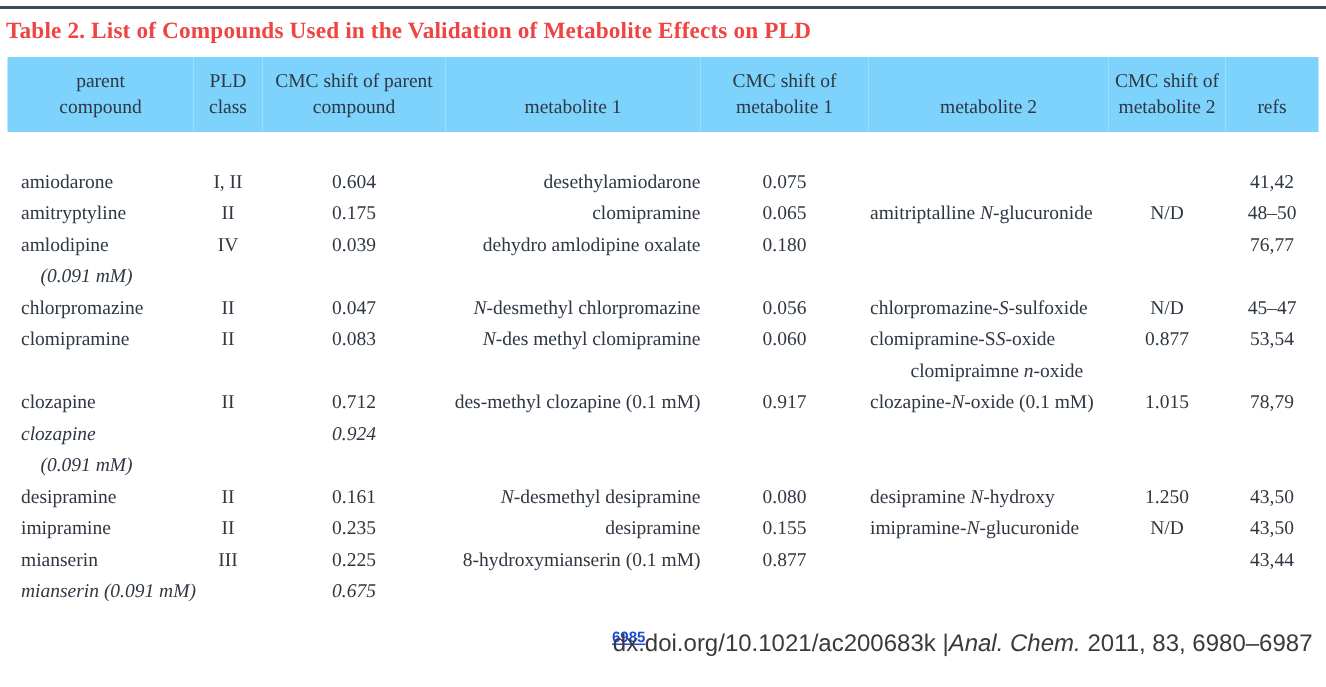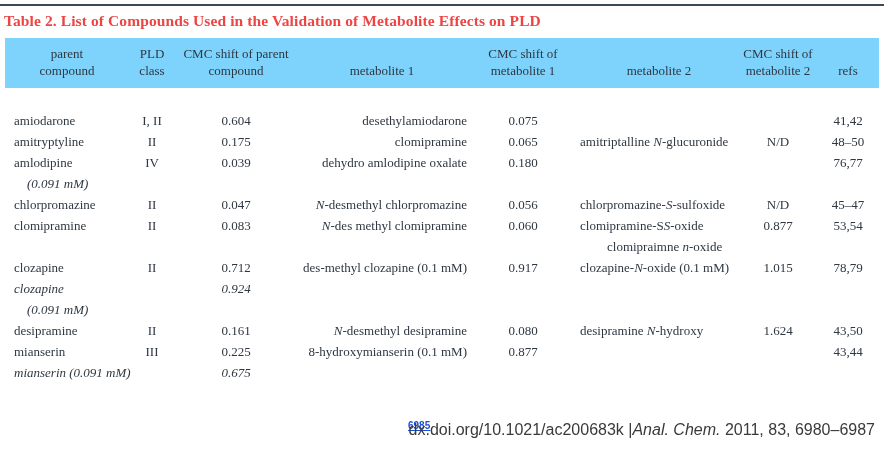--- a/index.html
+++ b/index.html
@@ -201,21 +201,31 @@
         <td class="c6"></td>
         <td class="c7"></td>
       </tr>
       <tr>
         <td class="c0">desipramine</td>
         <td class="c1">II</td>
         <td class="c2">0.161</td>
         <td class="c3"><i>N</i>-desmethyl desipramine</td>
         <td class="c4">0.080</td>
         <td class="c5">desipramine <i>N</i>-hydroxy</td>
-        <td class="c6">1.624</td>
+        <td class="c6">1.250</td>
+        <td class="c7">43,50</td>
+      </tr>
+      <tr>
+        <td class="c0">imipramine</td>
+        <td class="c1">II</td>
+        <td class="c2">0.235</td>
+        <td class="c3">desipramine</td>
+        <td class="c4">0.155</td>
+        <td class="c5">imipramine-<i>N</i>-glucuronide</td>
+        <td class="c6">N/D</td>
         <td class="c7">43,50</td>
       </tr>
       <tr>
         <td class="c0">mianserin</td>
         <td class="c1">III</td>
         <td class="c2">0.225</td>
         <td class="c3">8-hydroxymianserin (0.1 mM)</td>
         <td class="c4">0.877</td>
         <td class="c5"></td>
         <td class="c6"></td>

